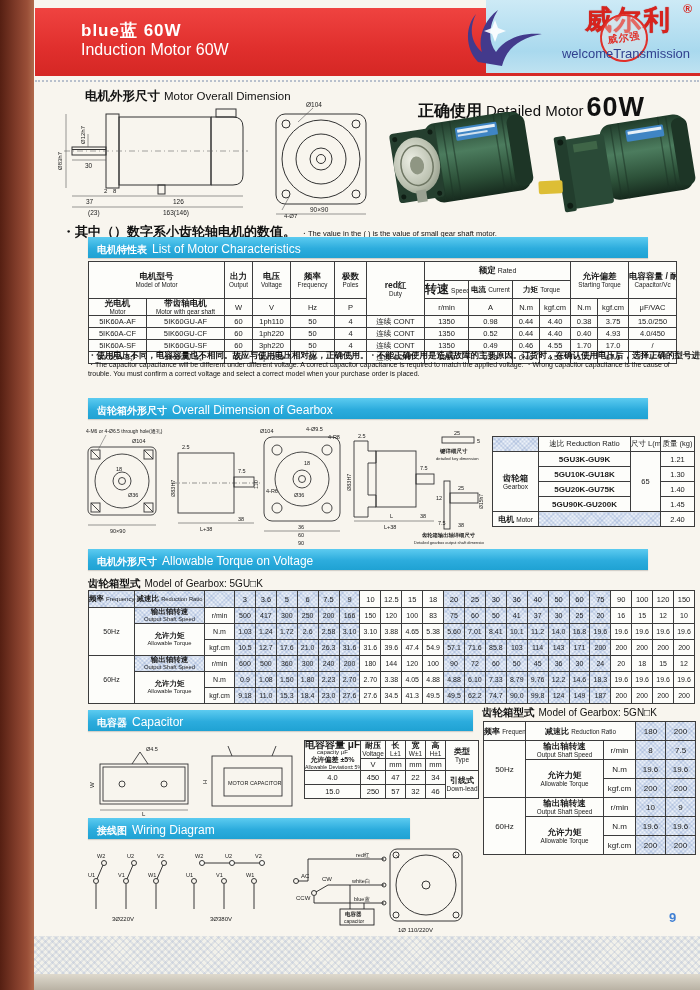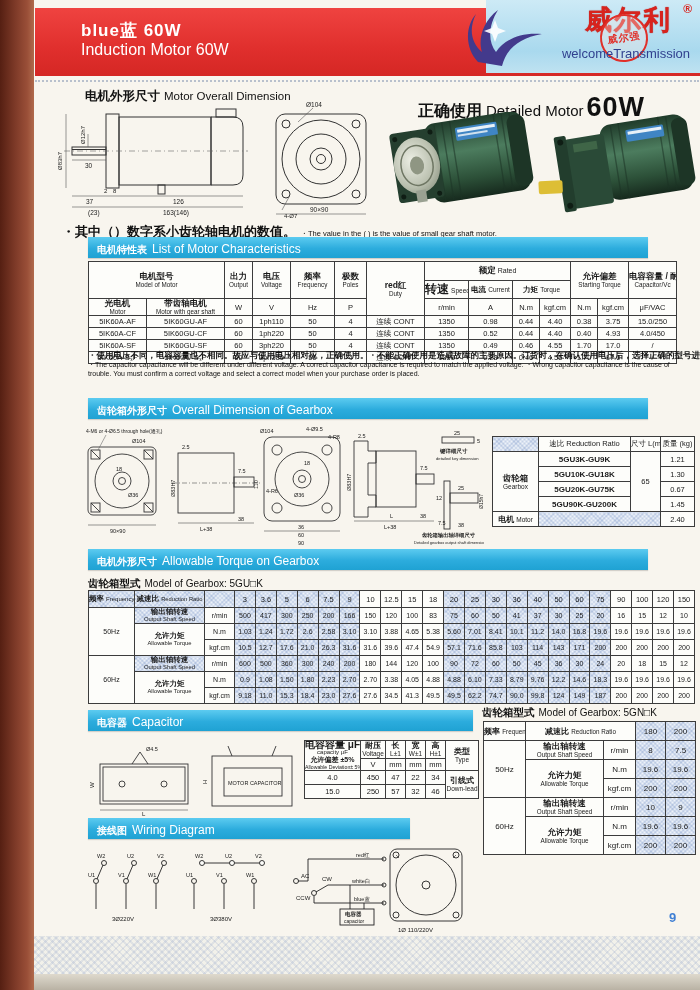--- a/index.html
+++ b/index.html
@@ -504,36 +504,36 @@
     <td class="rt">5GU3K-GU9K</td>
     <td rowspan="4">65</td>
     <td>1.21</td>
   </tr>
   <tr>
         <td class="rt">5GU10K-GU18K</td>
         <td>1.30</td>
       </tr>
   <tr>
         <td class="rt">5GU20K-GU75K</td>
-        <td>0.67</td>
+        <td>1.40</td>
       </tr>
   <tr>
         <td class="rt">5GU90K-GU200K</td>
         <td>1.45</td>
       </tr>
   <tr>
     <th><span style="font-weight:bold;font-size:8px">电机</span> <span style="font-size:6.5px">Motor</span></th>
     <td colspan="2" class="hatch"></td>
     <td>2.40</td>
   </tr>
 </tbody>
   </table>
 
 <div class="banner" style="left:88px;top:549px;width:551px;">
-  <span class="bc">电机外形尺寸</span><span class="be">Allowable Torque on Gearbox</span>
+  <span class="bc">电机外形尺寸</span><span class="be">Allowable Torque on Voltage</span>
 </div>
 <div class="gu-model" style="left:88px;top:573px;">
   <span class="mc">齿轮箱型式</span><span class="me">Model of Gearbox: 5GU□K</span>
 </div>
 
 <table class="t-gu">
   <colgroup>
       <col style="width:46px">
       <col style="width:70px">
       <col style="width:30px">

